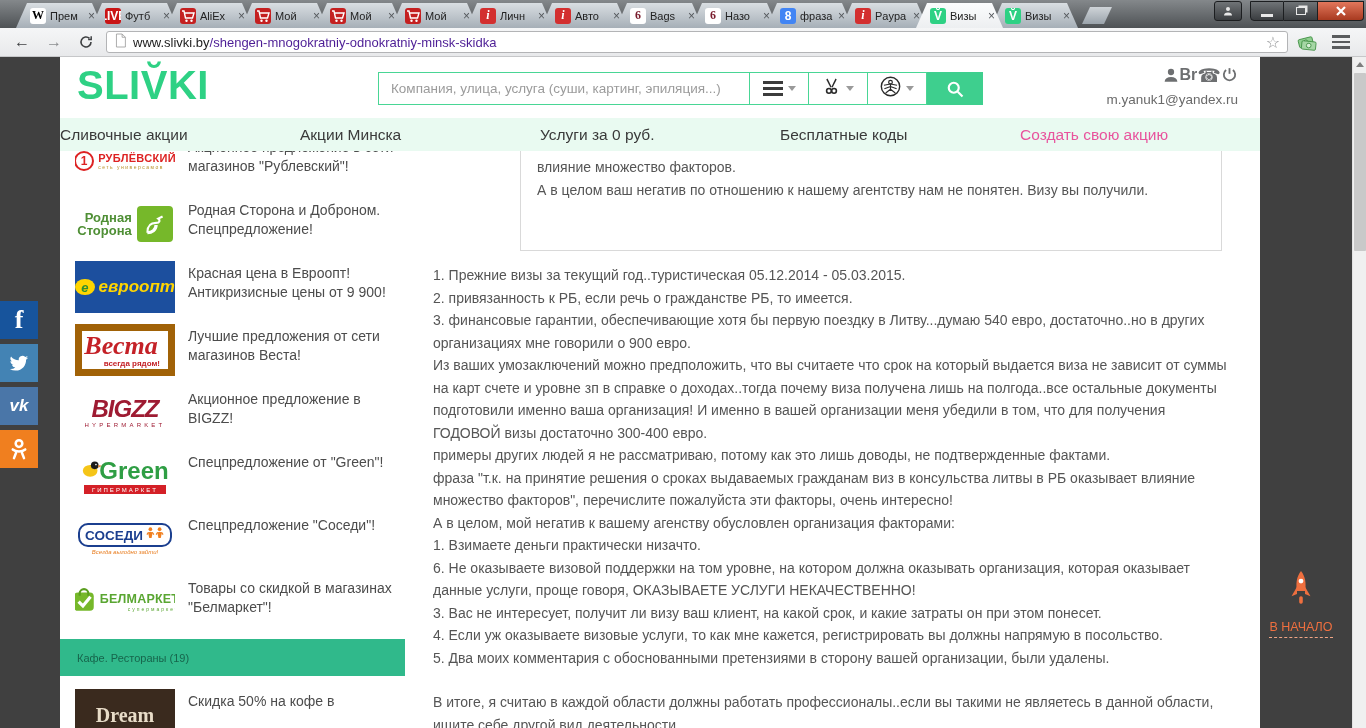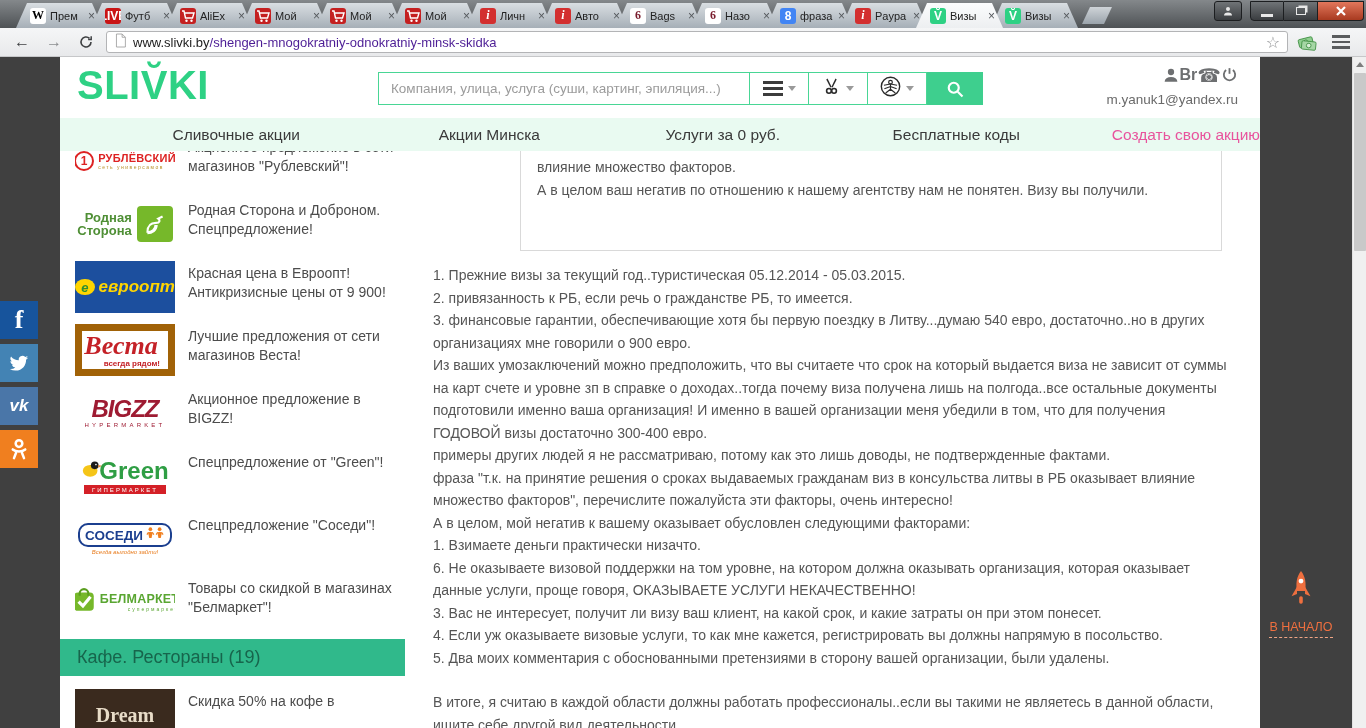--- a/index.html
+++ b/index.html
@@ -55,30 +55,30 @@
   .caret { width:0; height:0; border-left:4px solid transparent; border-right:4px solid transparent; border-top:5px solid #9a9a9a; }
   .go-btn { width:56px; height:33px; background:#3ecf8e; border:none; display:flex; align-items:center; justify-content:center; cursor:pointer; }
   .ham i { display:block; width:20px; height:3px; background:#3c3c3c; margin:3px 0; }
   .userarea { position:absolute; right:22px; top:9px; text-align:right; }
   .usericons { display:flex; justify-content:flex-end; height:22px; }
   .cur { font-size:16px; font-weight:bold; color:#6d6f71; }
   .phone { font-size:19px; color:#6d6f71; line-height:1; }
   .email { font-size:13.5px; color:#6a6a6a; margin-top:4px; }
 
   .site-nav { height:33px; background:#e9faf1; display:flex; align-items:center; position:relative; z-index:3; }
-  .site-nav a { flex:1; text-align:right; font-size:15.5px; color:#3a3a3a; text-decoration:none; cursor:pointer; }
+  .site-nav a { flex:1; text-align:left; font-size:15.5px; color:#3a3a3a; text-decoration:none; cursor:pointer; }
   .site-nav a.pink { color:#e8539d; }
 
   .site-body { display:flex; }
   aside { width:330px; flex:none; margin-left:15px; }
   .promo { display:flex; margin-bottom:11px; cursor:pointer; }
   .promo.first { margin-top:-16px; }
   .promo-logo { width:100px; height:52px; flex:none; background:#fff; display:flex; flex-direction:column; align-items:center; justify-content:center; overflow:hidden; }
   .promo-text { margin-left:13px; font-size:14px; line-height:19px; color:#4c4c4c; padding-top:3px; }
-  .section-head { height:37px; margin-left:-15px; width:345px; background:#30b98b; display:flex; align-items:center; padding-left:17px; font-size:18px; color:#17654c; cursor:pointer; }
+  .section-head { height:37px; margin-left:-15px; width:345px; background:#30b98b; display:flex; align-items:center; padding-left:17px; font-size:11px; color:#17654c; cursor:pointer; }
   .promo.last { margin-top:13px; }
 
   
   .lg-rub { flex-direction:row; gap:4px; }
   .rub-circ { width:20px; height:20px; border:2px solid #d22; border-radius:50%; color:#d22; font-weight:bold; font-size:12px; display:flex; align-items:center; justify-content:center; flex:none; }
   .rub-txt b { display:block; color:#d22; font-size:11px; letter-spacing:0.3px; }
   .rub-txt i { display:block; color:#b8912a; font-size:5px; letter-spacing:1.5px; font-style:normal; }
   .lg-rodn { flex-direction:row; gap:5px; }
   .rodn-txt { color:#4f8f35; font-weight:bold; font-size:13px; line-height:13px; text-align:right; }
   .rodn-sq { width:36px; height:36px; background:#76b82a; border-radius:4px; flex:none; display:flex; align-items:center; justify-content:center; }
@@ -461,21 +461,21 @@
             <p>влияние множество факторов.</p>
             <p>А в целом ваш негатив по отношению к нашему агентству нам не понятен. Визу вы получили.</p>
           </div>
           <div class="comment">
             <p>1. Прежние визы за текущий год..туристическая 05.12.2014 - 05.03.2015.</p>
             <p>2. привязанность к РБ, если речь о гражданстве РБ, то имеется.</p>
             <p>3. финансовые гарантии, обеспечивающие хотя бы первую поездку в Литву...думаю 540 евро, достаточно..но в других организациях мне говорили о 900 евро.</p>
             <p>Из ваших умозаключений можно предположить, что вы считаете что срок на который выдается виза не зависит от суммы на карт счете и уровне зп в справке о доходах..тогда почему виза получена лишь на полгода..все остальные документы подготовили именно ваша организация! И именно в вашей организации меня убедили в том, что для получения ГОДОВОЙ визы достаточно 300-400 евро.</p>
             <p>примеры других людей я не рассматриваю, потому как это лишь доводы, не подтвержденные фактами.</p>
             <p>фраза "т.к. на принятие решения о сроках выдаваемых гражданам виз в консульства литвы в РБ оказывает влияние множество факторов", перечислите пожалуйста эти факторы, очень интересно!</p>
-            <p>А в целом, мой негатив к вашему оказывает обусловлен следующими факторами:</p>
+            <p>А в целом, мой негатив к вашему агенству обусловлен организация факторами:</p>
             <p>1. Взимаете деньги практически низачто.</p>
             <p>6. Не оказываете визовой поддержки на том уровне, на котором должна оказывать организация, которая оказывает данные услуги, проще говоря, ОКАЗЫВАЕТЕ УСЛУГИ НЕКАЧЕСТВЕННО!</p>
             <p>3. Вас не интересует, получит ли визу ваш клиент, на какой срок, и какие затраты он при этом понесет.</p>
             <p>4. Если уж оказываете визовые услуги, то как мне кажется, регистрировать вы должны напрямую в посольство.</p>
             <p>5. Два моих комментария с обоснованными претензиями в сторону вашей организации, были удалены.</p>
             <div class="gap"></div>
             <p>В итоге, я считаю в каждой области должны работать профессионалы..если вы такими не являетесь в данной области, ищите себе другой вид деятельности.</p>
           </div>
 
         </main>

